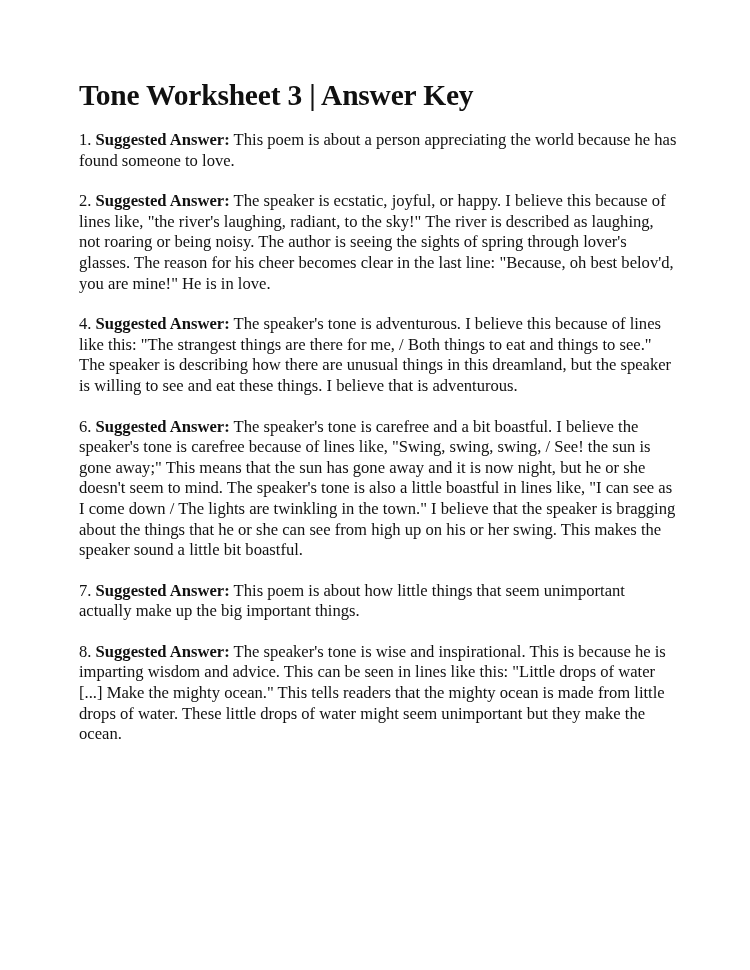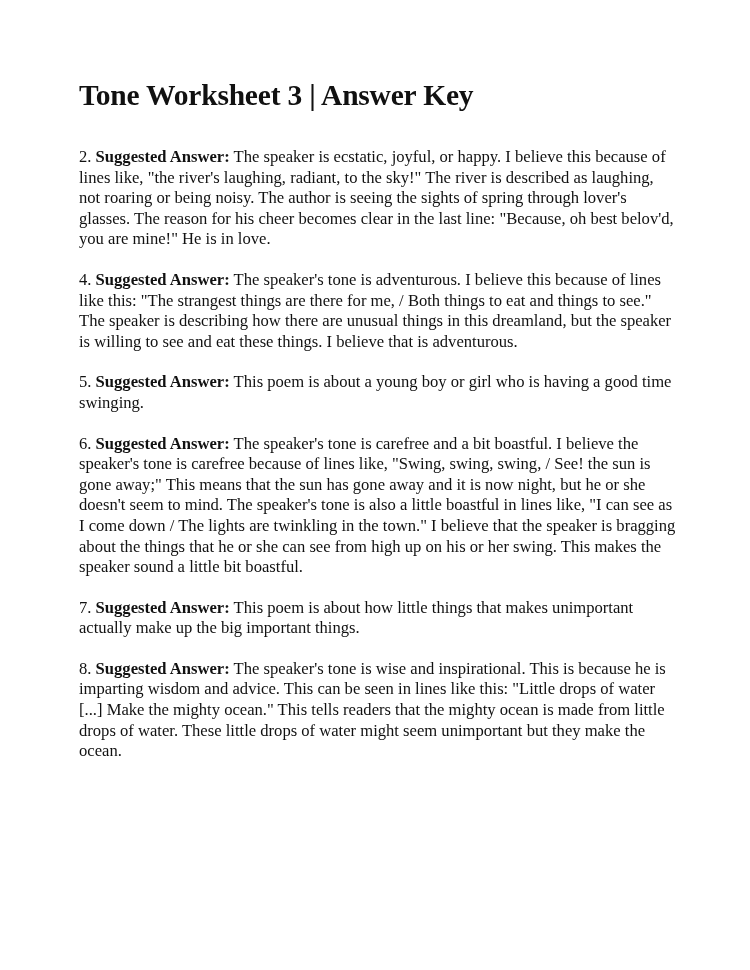--- a/index.html
+++ b/index.html
@@ -4,39 +4,39 @@
   <style>
     html, body { margin: 0; padding: 0; background: #ffffff; }
     body { width: 750px; height: 970px; position: relative; overflow: hidden; }
     .page {
       position: absolute; left: 79px; top: 78px; width: 600px;
       font-family: "Liberation Serif", serif; color: #111111;
     }
     .title {
       font-family: "Liberation Serif", serif;
       font-weight: bold; font-size: 29.5px; line-height: 34px;
-      margin: 0 0 35px 0; letter-spacing: -0.2px;
+      margin: 0 0 18px 0; letter-spacing: -0.2px;
     }
     .answer {
       font-size: 16.6px; line-height: 20.6px; margin: 0 0 20px 0;
     }
     .answer .label { font-weight: bold; }
   </style>
 </head>
 <body>
 
 <div class="page">
   <h1 class="title">Tone Worksheet 3 | Answer Key</h1>
 
+  <p class="answer"><span>1.</span> <span class="label">Suggested Answer:</span> <span>This poem is about a person appreciating the world because he has found someone to love.</span></p>
 
   <p class="answer"><span>2.</span> <span class="label">Suggested Answer:</span> <span>The speaker is ecstatic, joyful, or happy. I believe this because of lines like, "the river's laughing, radiant, to the sky!" The river is described as laughing, not roaring or being noisy. The author is seeing the sights of spring through lover's glasses. The reason for his cheer becomes clear in the last line: "Because, oh best belov'd, you are mine!" He is in love.</span></p>
 
 
   <p class="answer"><span>4.</span> <span class="label">Suggested Answer:</span> <span>The speaker's tone is adventurous. I believe this because of lines like this: "The strangest things are there for me, / Both things to eat and things to see." The speaker is describing how there are unusual things in this dreamland, but the speaker is willing to see and eat these things. I believe that is adventurous.</span></p>
 
-  <p class="answer"><span>5.</span> <span class="label">Suggested Answer:</span> <span>This poem is about a young boy or girl who is having a good time swinging.</span></p>
 
   <p class="answer"><span>6.</span> <span class="label">Suggested Answer:</span> <span>The speaker's tone is carefree and a bit boastful. I believe the speaker's tone is carefree because of lines like, "Swing, swing, swing, / See! the sun is gone away;" This means that the sun has gone away and it is now night, but he or she doesn't seem to mind. The speaker's tone is also a little boastful in lines like, "I can see as I come down / The lights are twinkling in the town." I believe that the speaker is bragging about the things that he or she can see from high up on his or her swing. This makes the speaker sound a little bit boastful.</span></p>
 
-  <p class="answer"><span>7.</span> <span class="label">Suggested Answer:</span> <span>This poem is about how little things that makes unimportant actually make up the big important things.</span></p>
+  <p class="answer"><span>7.</span> <span class="label">Suggested Answer:</span> <span>This poem is about how little things that seem unimportant actually make up the big important things.</span></p>
 
   <p class="answer"><span>8.</span> <span class="label">Suggested Answer:</span> <span>The speaker's tone is wise and inspirational. This is because he is imparting wisdom and advice. This can be seen in lines like this: "Little drops of water [...] Make the mighty ocean." This tells readers that the mighty ocean is made from little drops of water. These little drops of water might seem unimportant but they make the ocean.</span></p>
 </div>
 
 </body></html>

